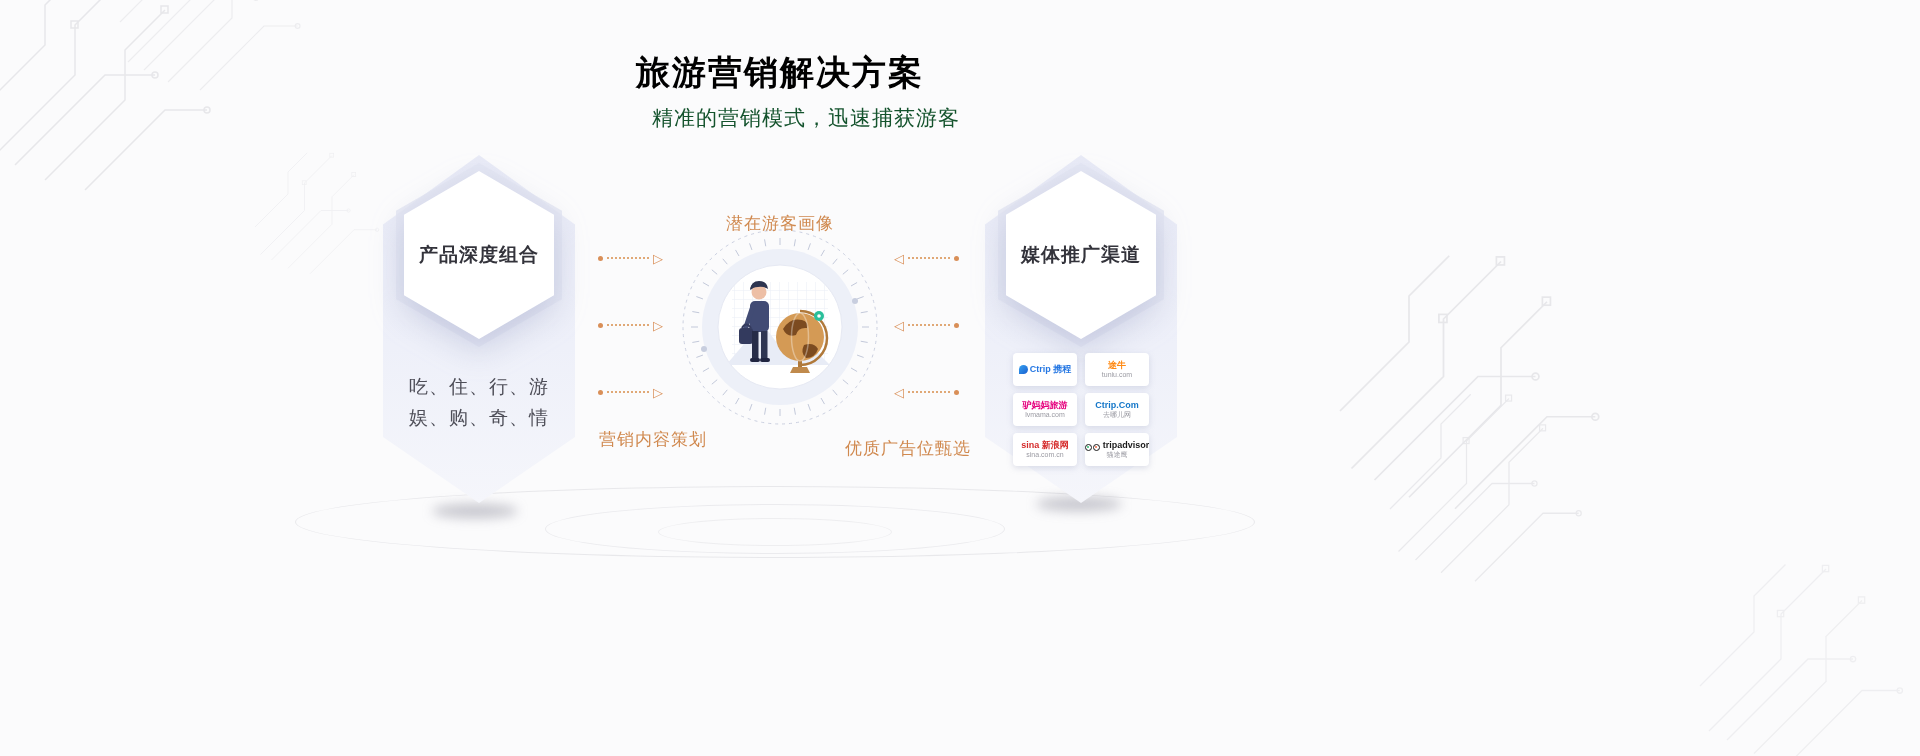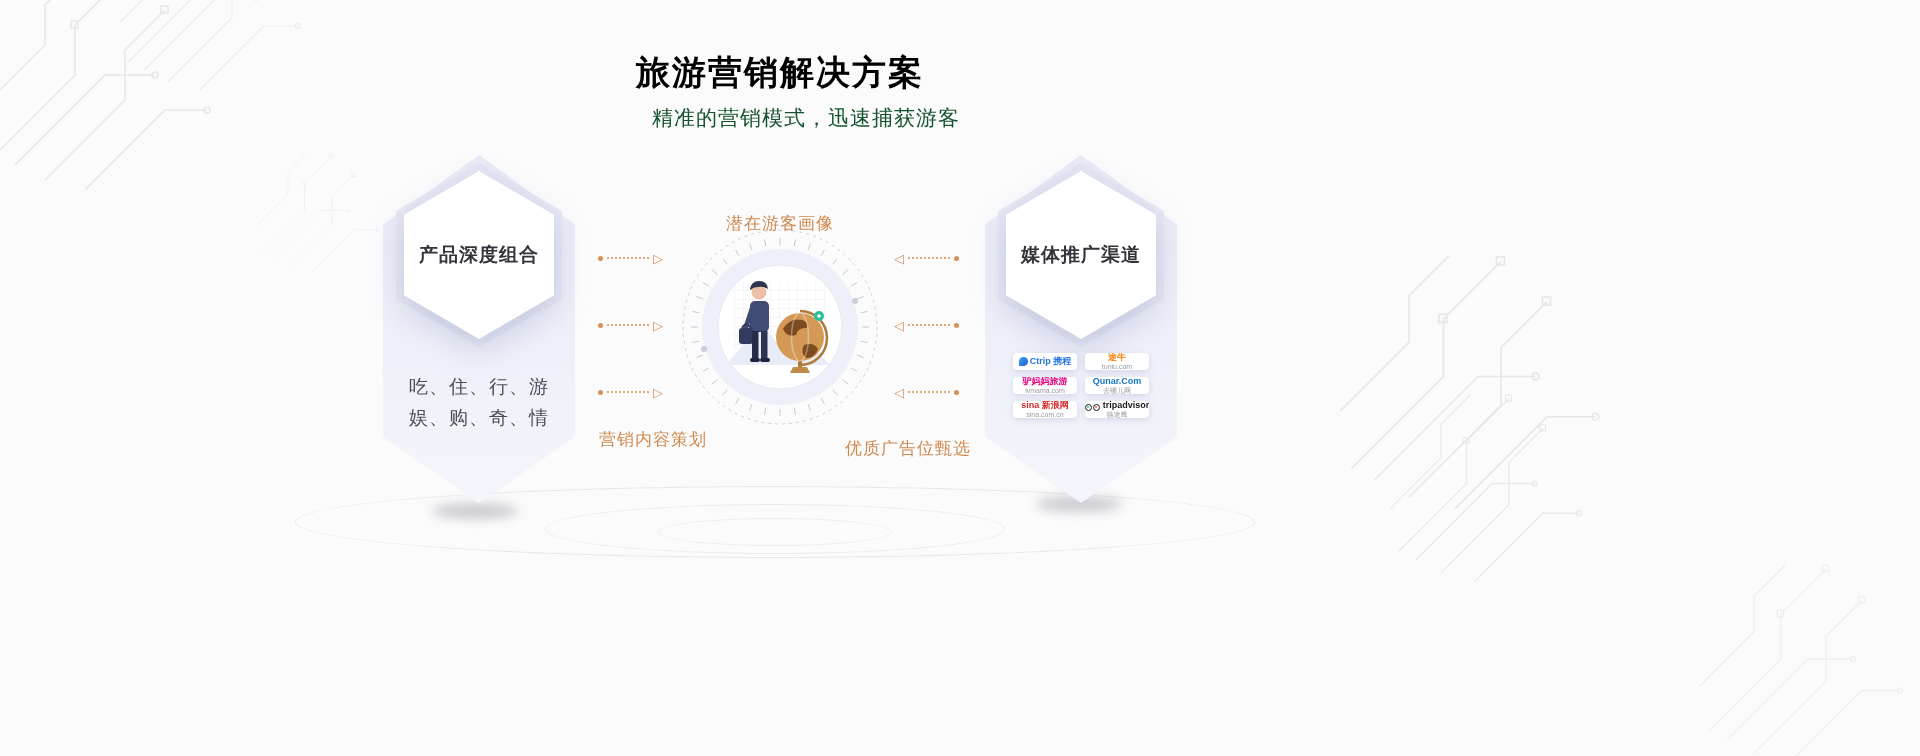--- a/index.html
+++ b/index.html
@@ -42,21 +42,21 @@
   .card-lines span { display:block; line-height:31px; }
 
   .card-shadow { position:absolute; width:86px; height:14px; border-radius:50%;
                  background:rgba(110,110,130,.38); filter:blur(6px); z-index:1; }
   .card-shadow.left  { left:432px; top:504px; }
   .card-shadow.right { left:1036px; top:497px; }
 
   
   .logo-grid { position:absolute; top:198px; left:50%; transform:translateX(-50%);
                display:grid; grid-template-columns:repeat(2,64px); gap:7px 8px; }
-  .logo-chip { width:64px; height:17px; background:#fff; border-radius:4px;
+  .logo-chip { width:64px; height:33px; background:#fff; border-radius:4px;
                box-shadow:0 2px 6px rgba(140,148,180,.28);
                display:flex; flex-direction:column; align-items:center; justify-content:center;
                line-height:1.1; overflow:hidden; }
   .logo-main { font-size:9px; font-weight:700; white-space:nowrap; display:flex; align-items:center; gap:2px; }
   .logo-sub  { font-size:7px; color:#9a9aa2; white-space:nowrap; }
   .ctrip-ico { width:9px; height:9px; border-radius:50% 50% 50% 0;
                background:linear-gradient(135deg,#35a2f0,#1b5fd0); display:inline-block; }
   .owl { display:inline-flex; gap:1px; margin-right:1px; }
   .owl i { width:7px; height:7px; border:1.5px solid #1a1a1a; border-radius:50%; display:inline-block; position:relative; }
   .owl i::after { content:""; position:absolute; left:1px; top:1px; width:2px; height:2px; border-radius:50%; }
@@ -156,21 +156,21 @@
         <span class="logo-sub">tuniu.com</span>
       </div>
       <div class="logo-chip">
         <span class="logo-main" style="color: rgb(229, 0, 125);">
           <span>驴妈妈旅游</span>
         </span>
         <span class="logo-sub">lvmama.com</span>
       </div>
       <div class="logo-chip">
         <span class="logo-main" style="color: rgb(21, 119, 201);">
-          <span>Qunar.Com</span>
+          <span>Ctrip.Com</span>
         </span>
         <span class="logo-sub">去哪儿网</span>
       </div>
       <div class="logo-chip">
         <span class="logo-main" style="color: rgb(213, 43, 43);">
           <span>sina 新浪网</span>
         </span>
         <span class="logo-sub">sina.com.cn</span>
       </div>
       <div class="logo-chip">

